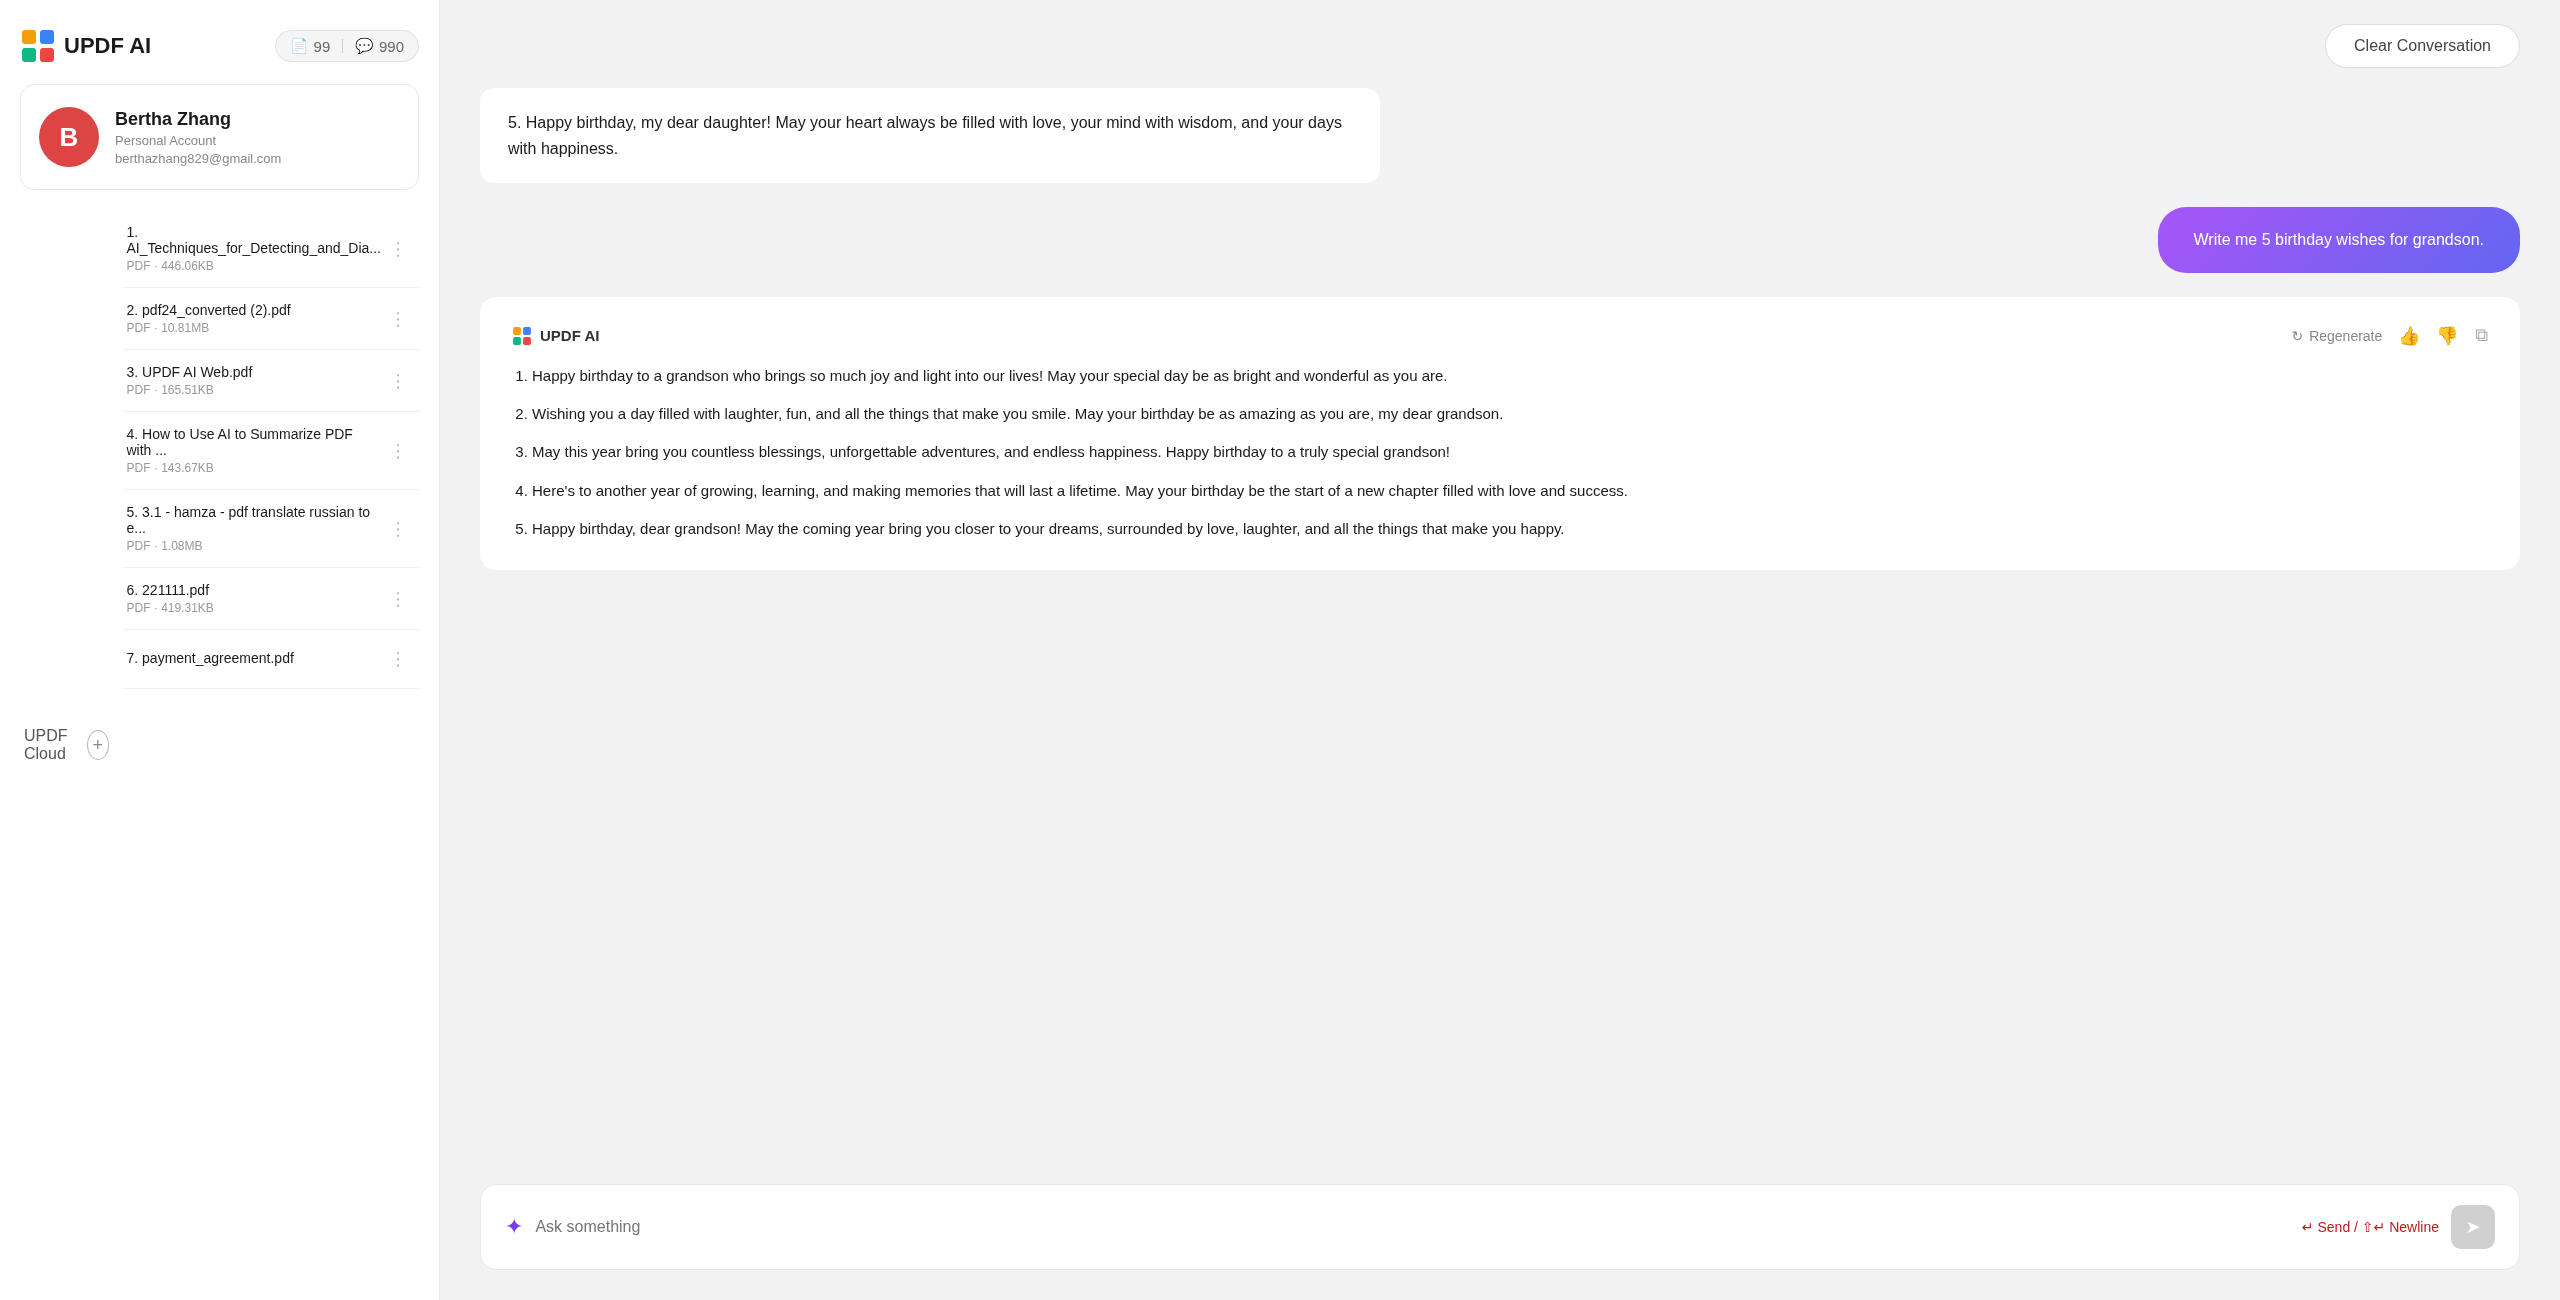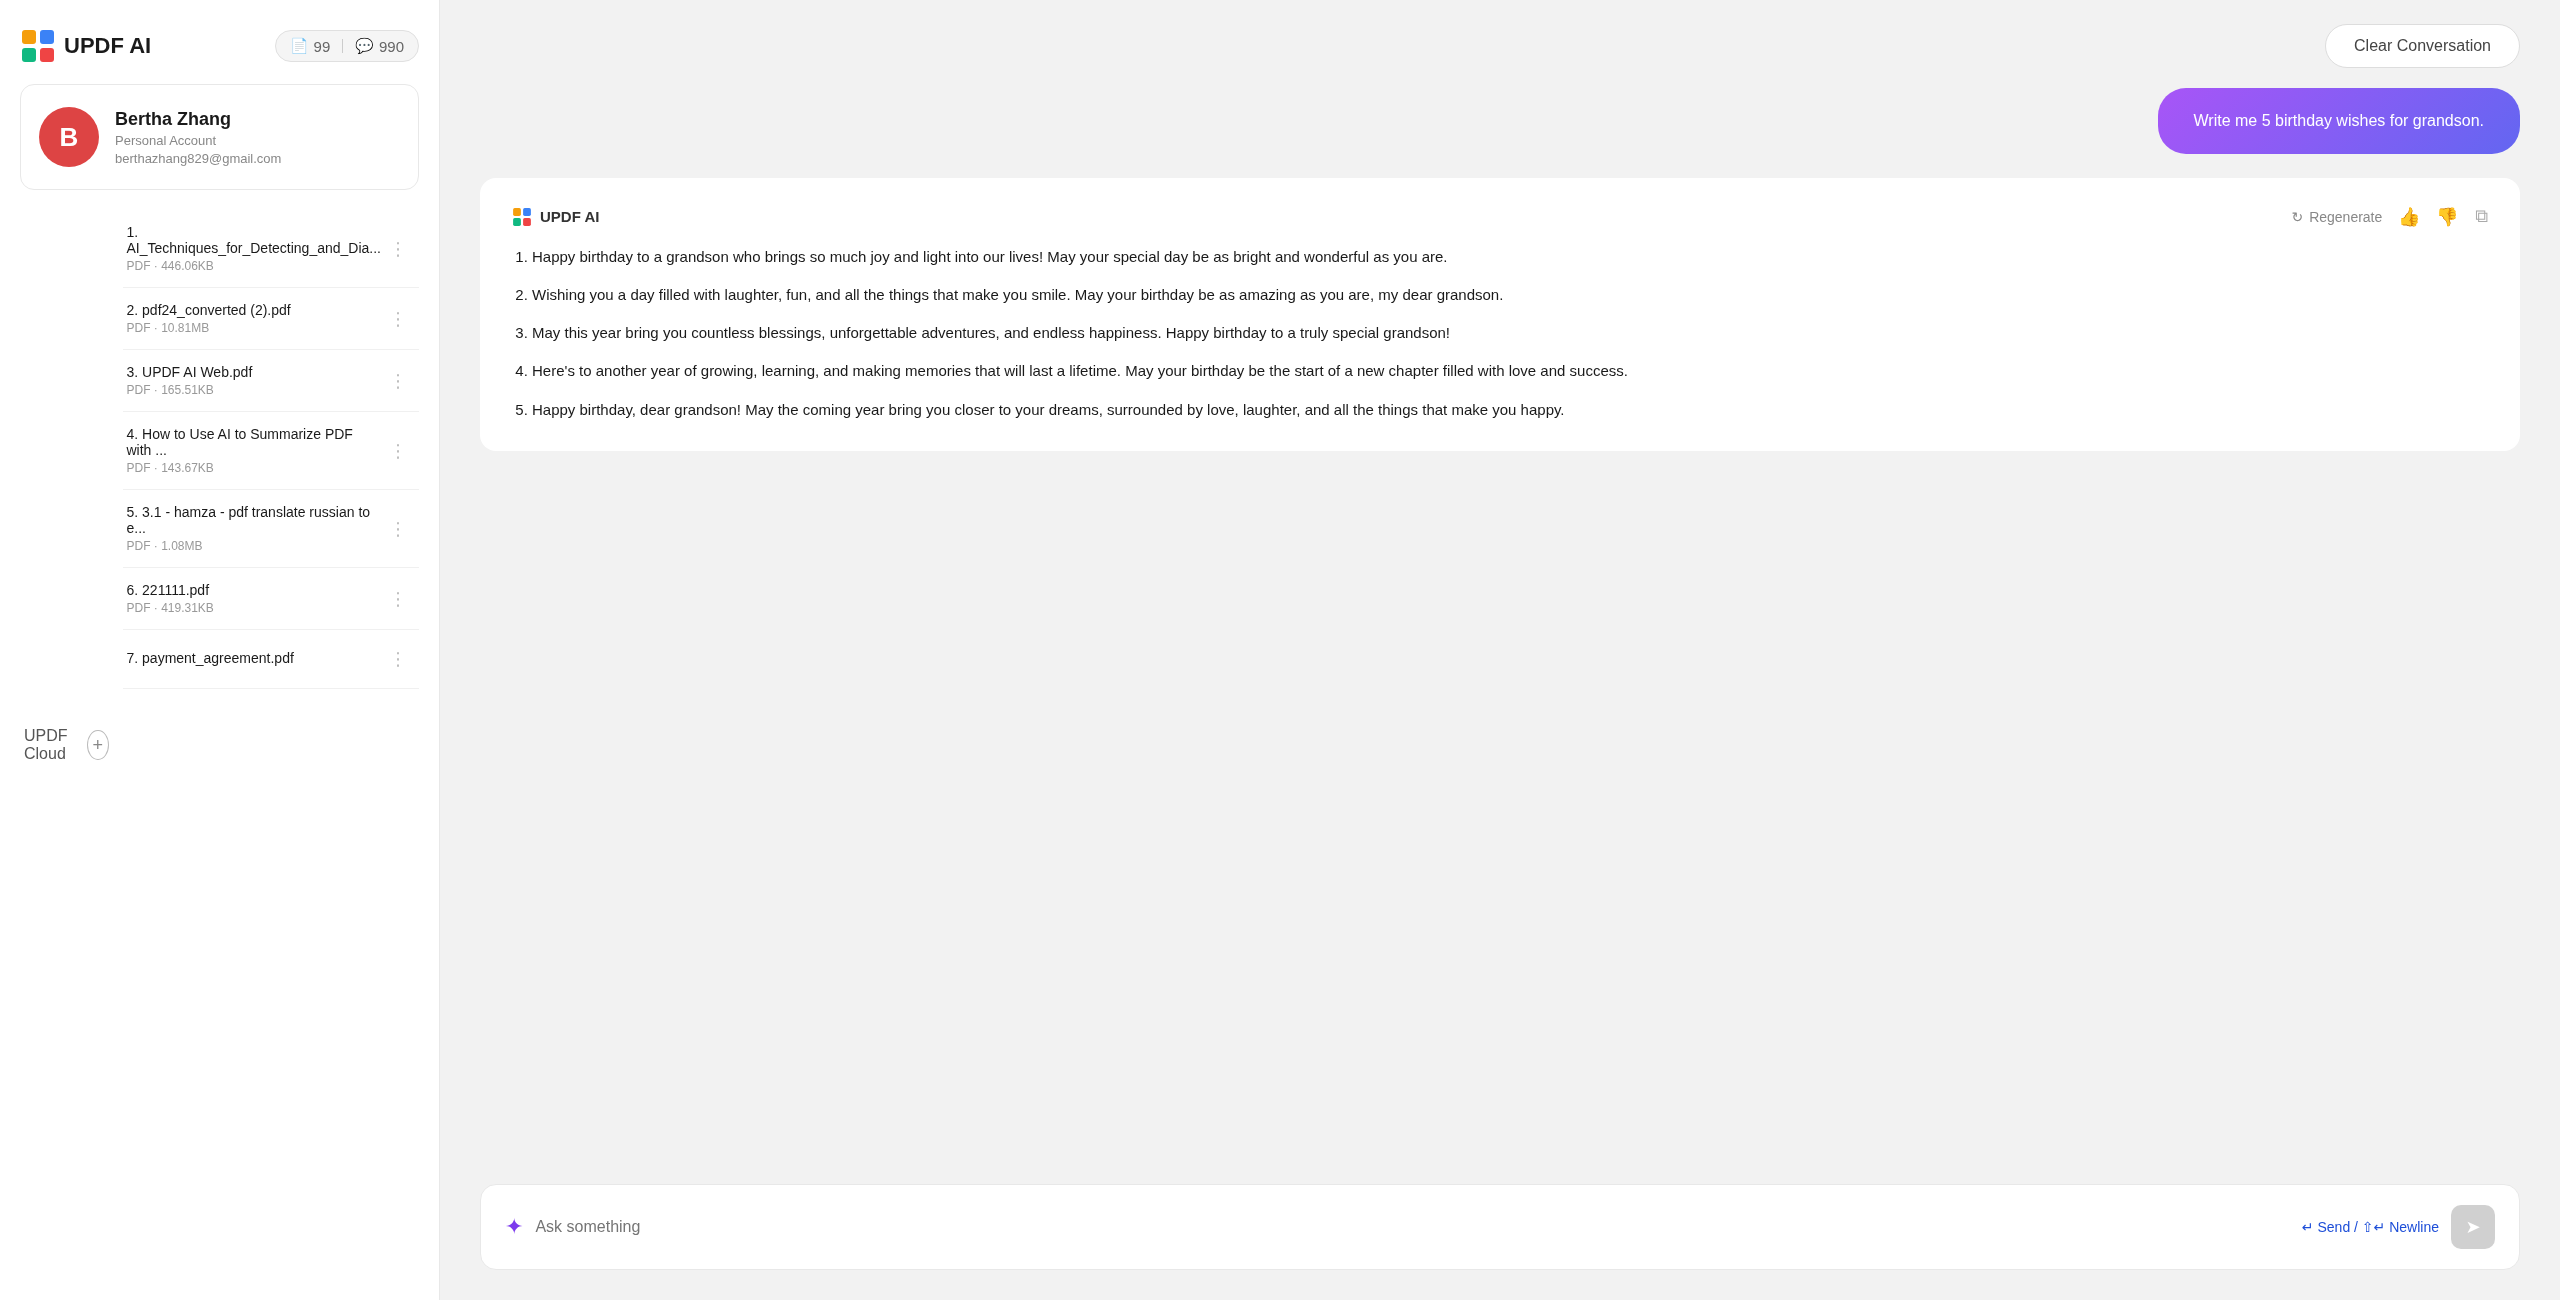--- a/index.html
+++ b/index.html
@@ -339,21 +339,21 @@
       flex: 1;
       border: none;
       outline: none;
       font-size: 16px;
       color: #0f172a;
       background: transparent;
     }
 
     .input-hint {
       font-size: 14px;
-      color: #1d4ed8;
+      color: #b91c1c;
       white-space: nowrap;
     }
 
     .send-btn {
       width: 44px;
       height: 44px;
       background: #d0d0d0;
       border-radius: 10px;
       border: none;
       cursor: pointer;
@@ -470,20 +470,23 @@
 </div>
 
 <div class="main">
 
   <div class="main-header">
     <button class="clear-btn">Clear Conversation</button>
   </div>
 
   <div class="chat-area">
 
+    <div class="msg-user-prev">
+      <span>5.  Happy birthday, my dear daughter! May your heart always be filled with love, your mind with wisdom, and your days with happiness.</span>
+    </div>
 
     <div class="msg-user-current">
       <span>Write me 5 birthday wishes for grandson.</span>
     </div>
 
     <div class="msg-ai">
       <div class="msg-ai-header">
         <div class="ai-brand">
           <svg width="20" height="20" viewBox="0 0 36 36" fill="none">
             <rect x="2" y="2" width="14" height="14" rx="3" fill="#f59e0b"></rect>

